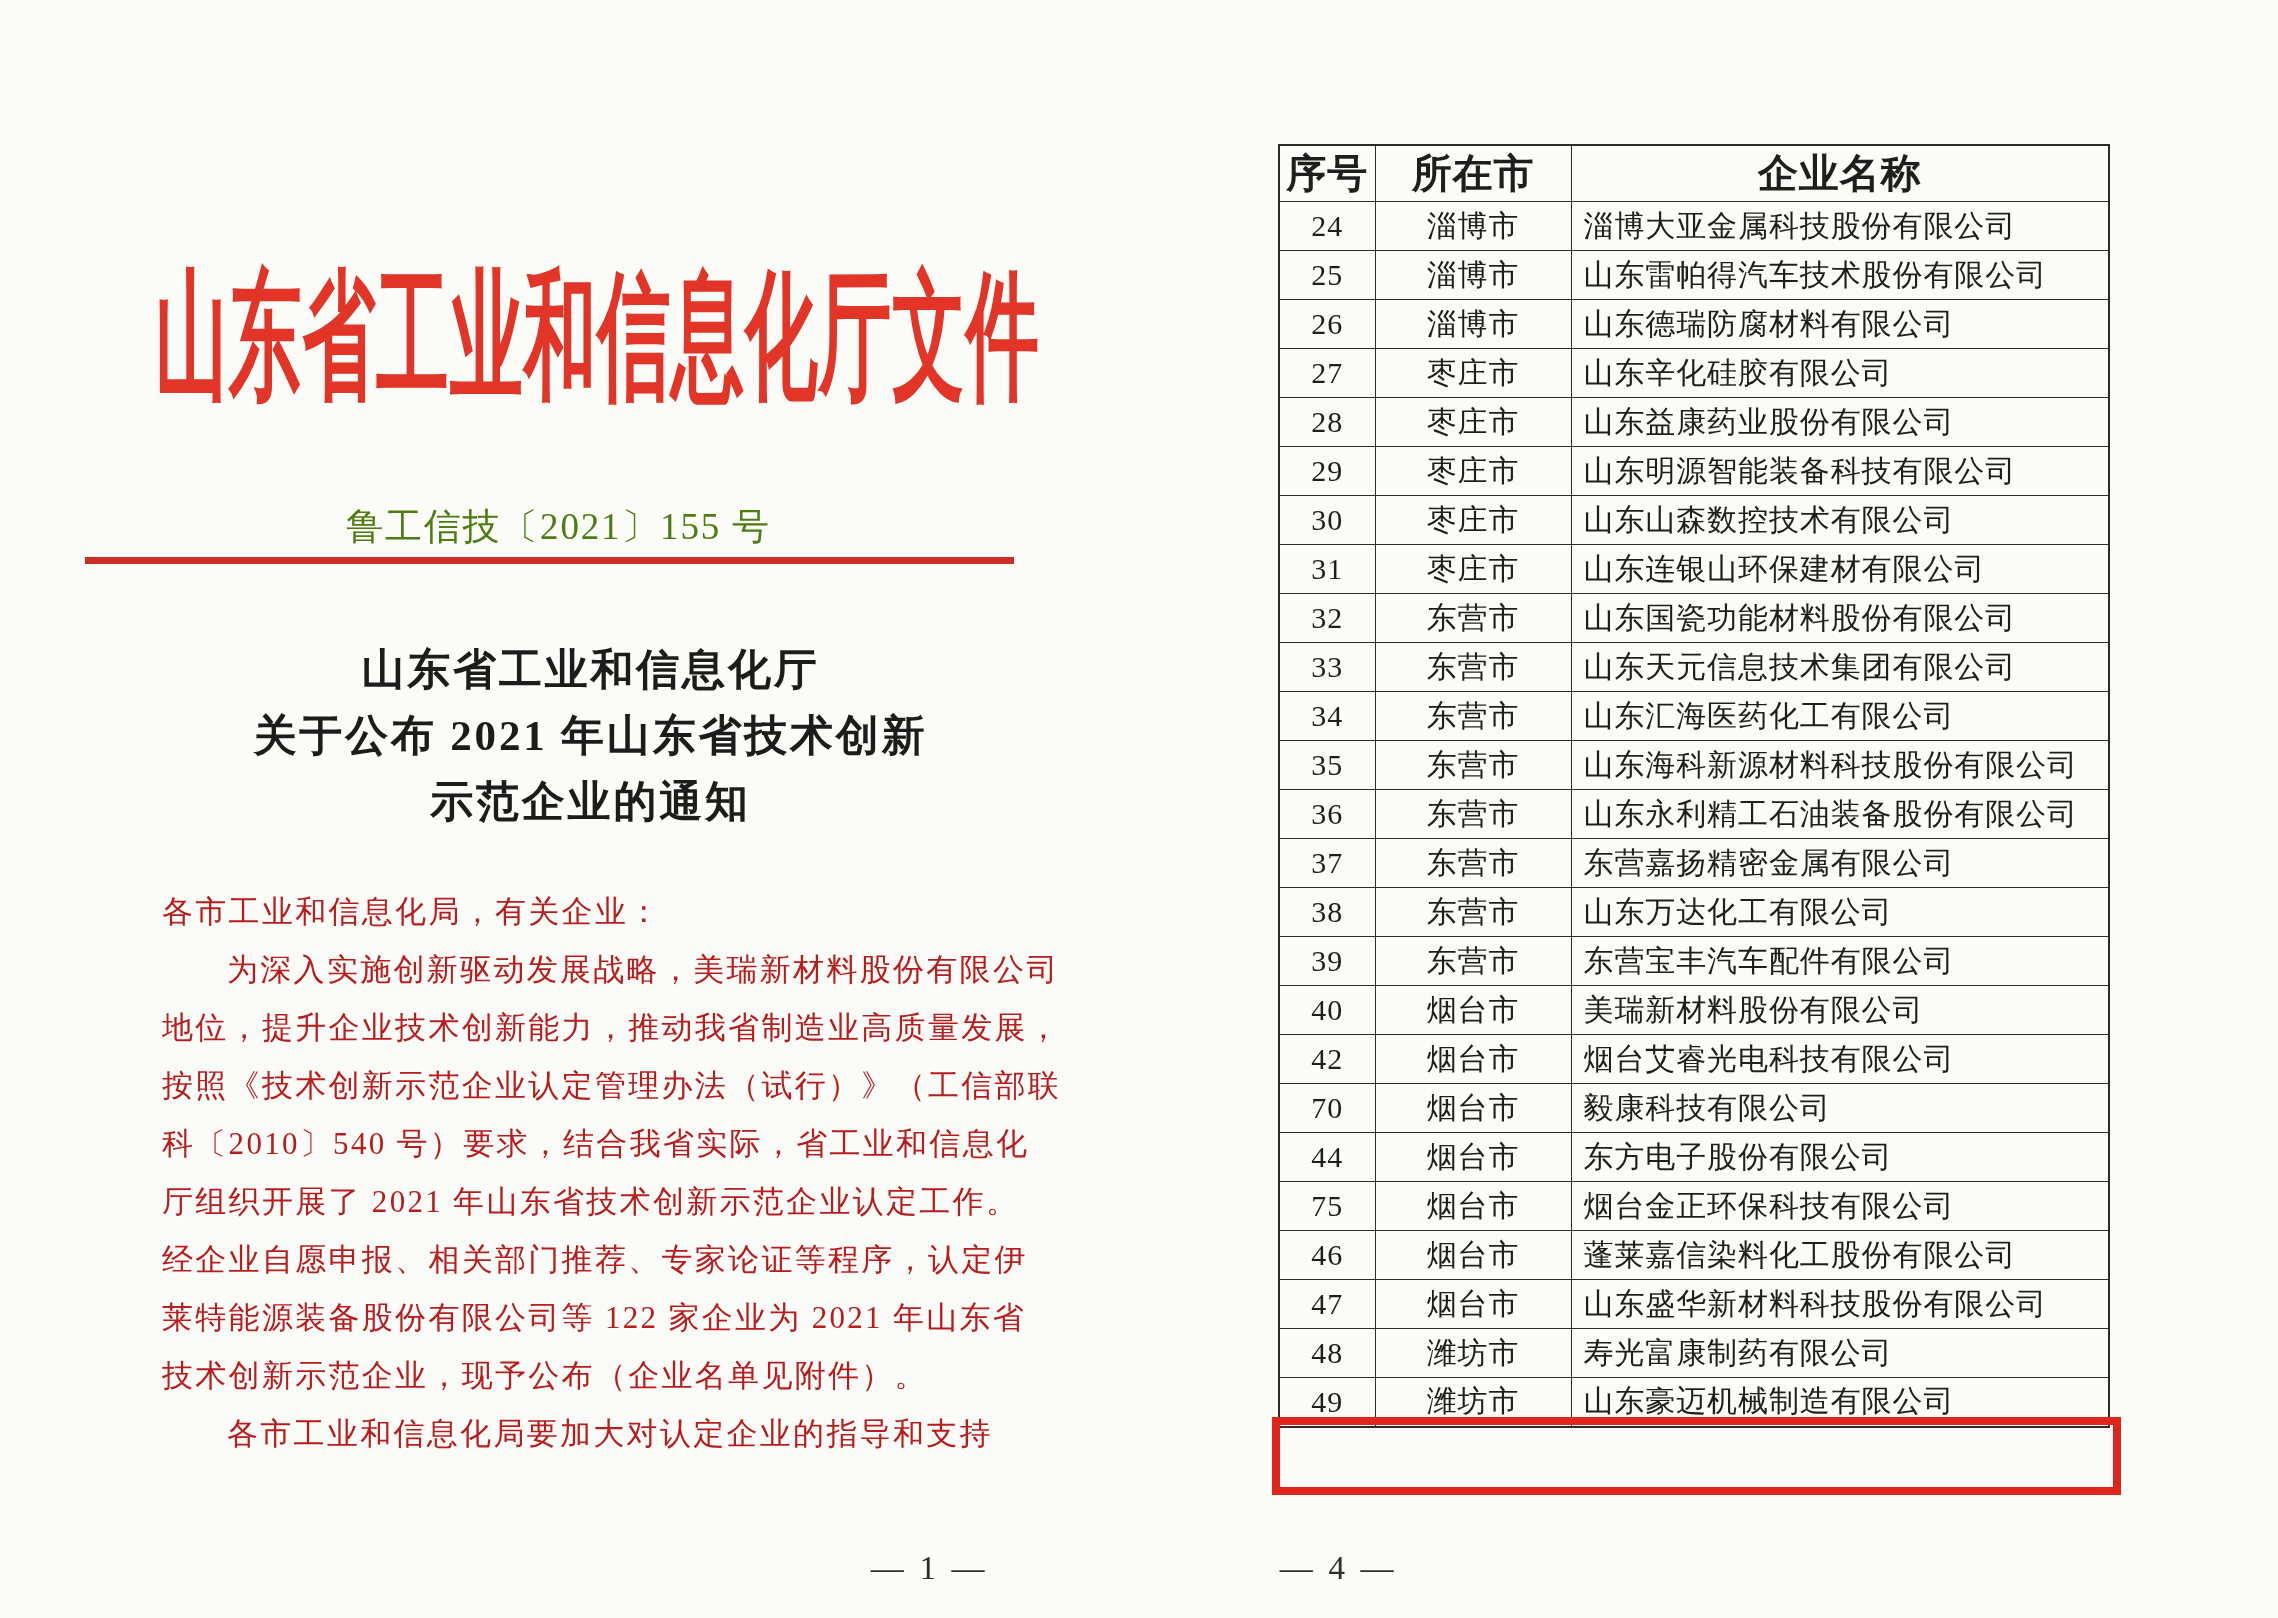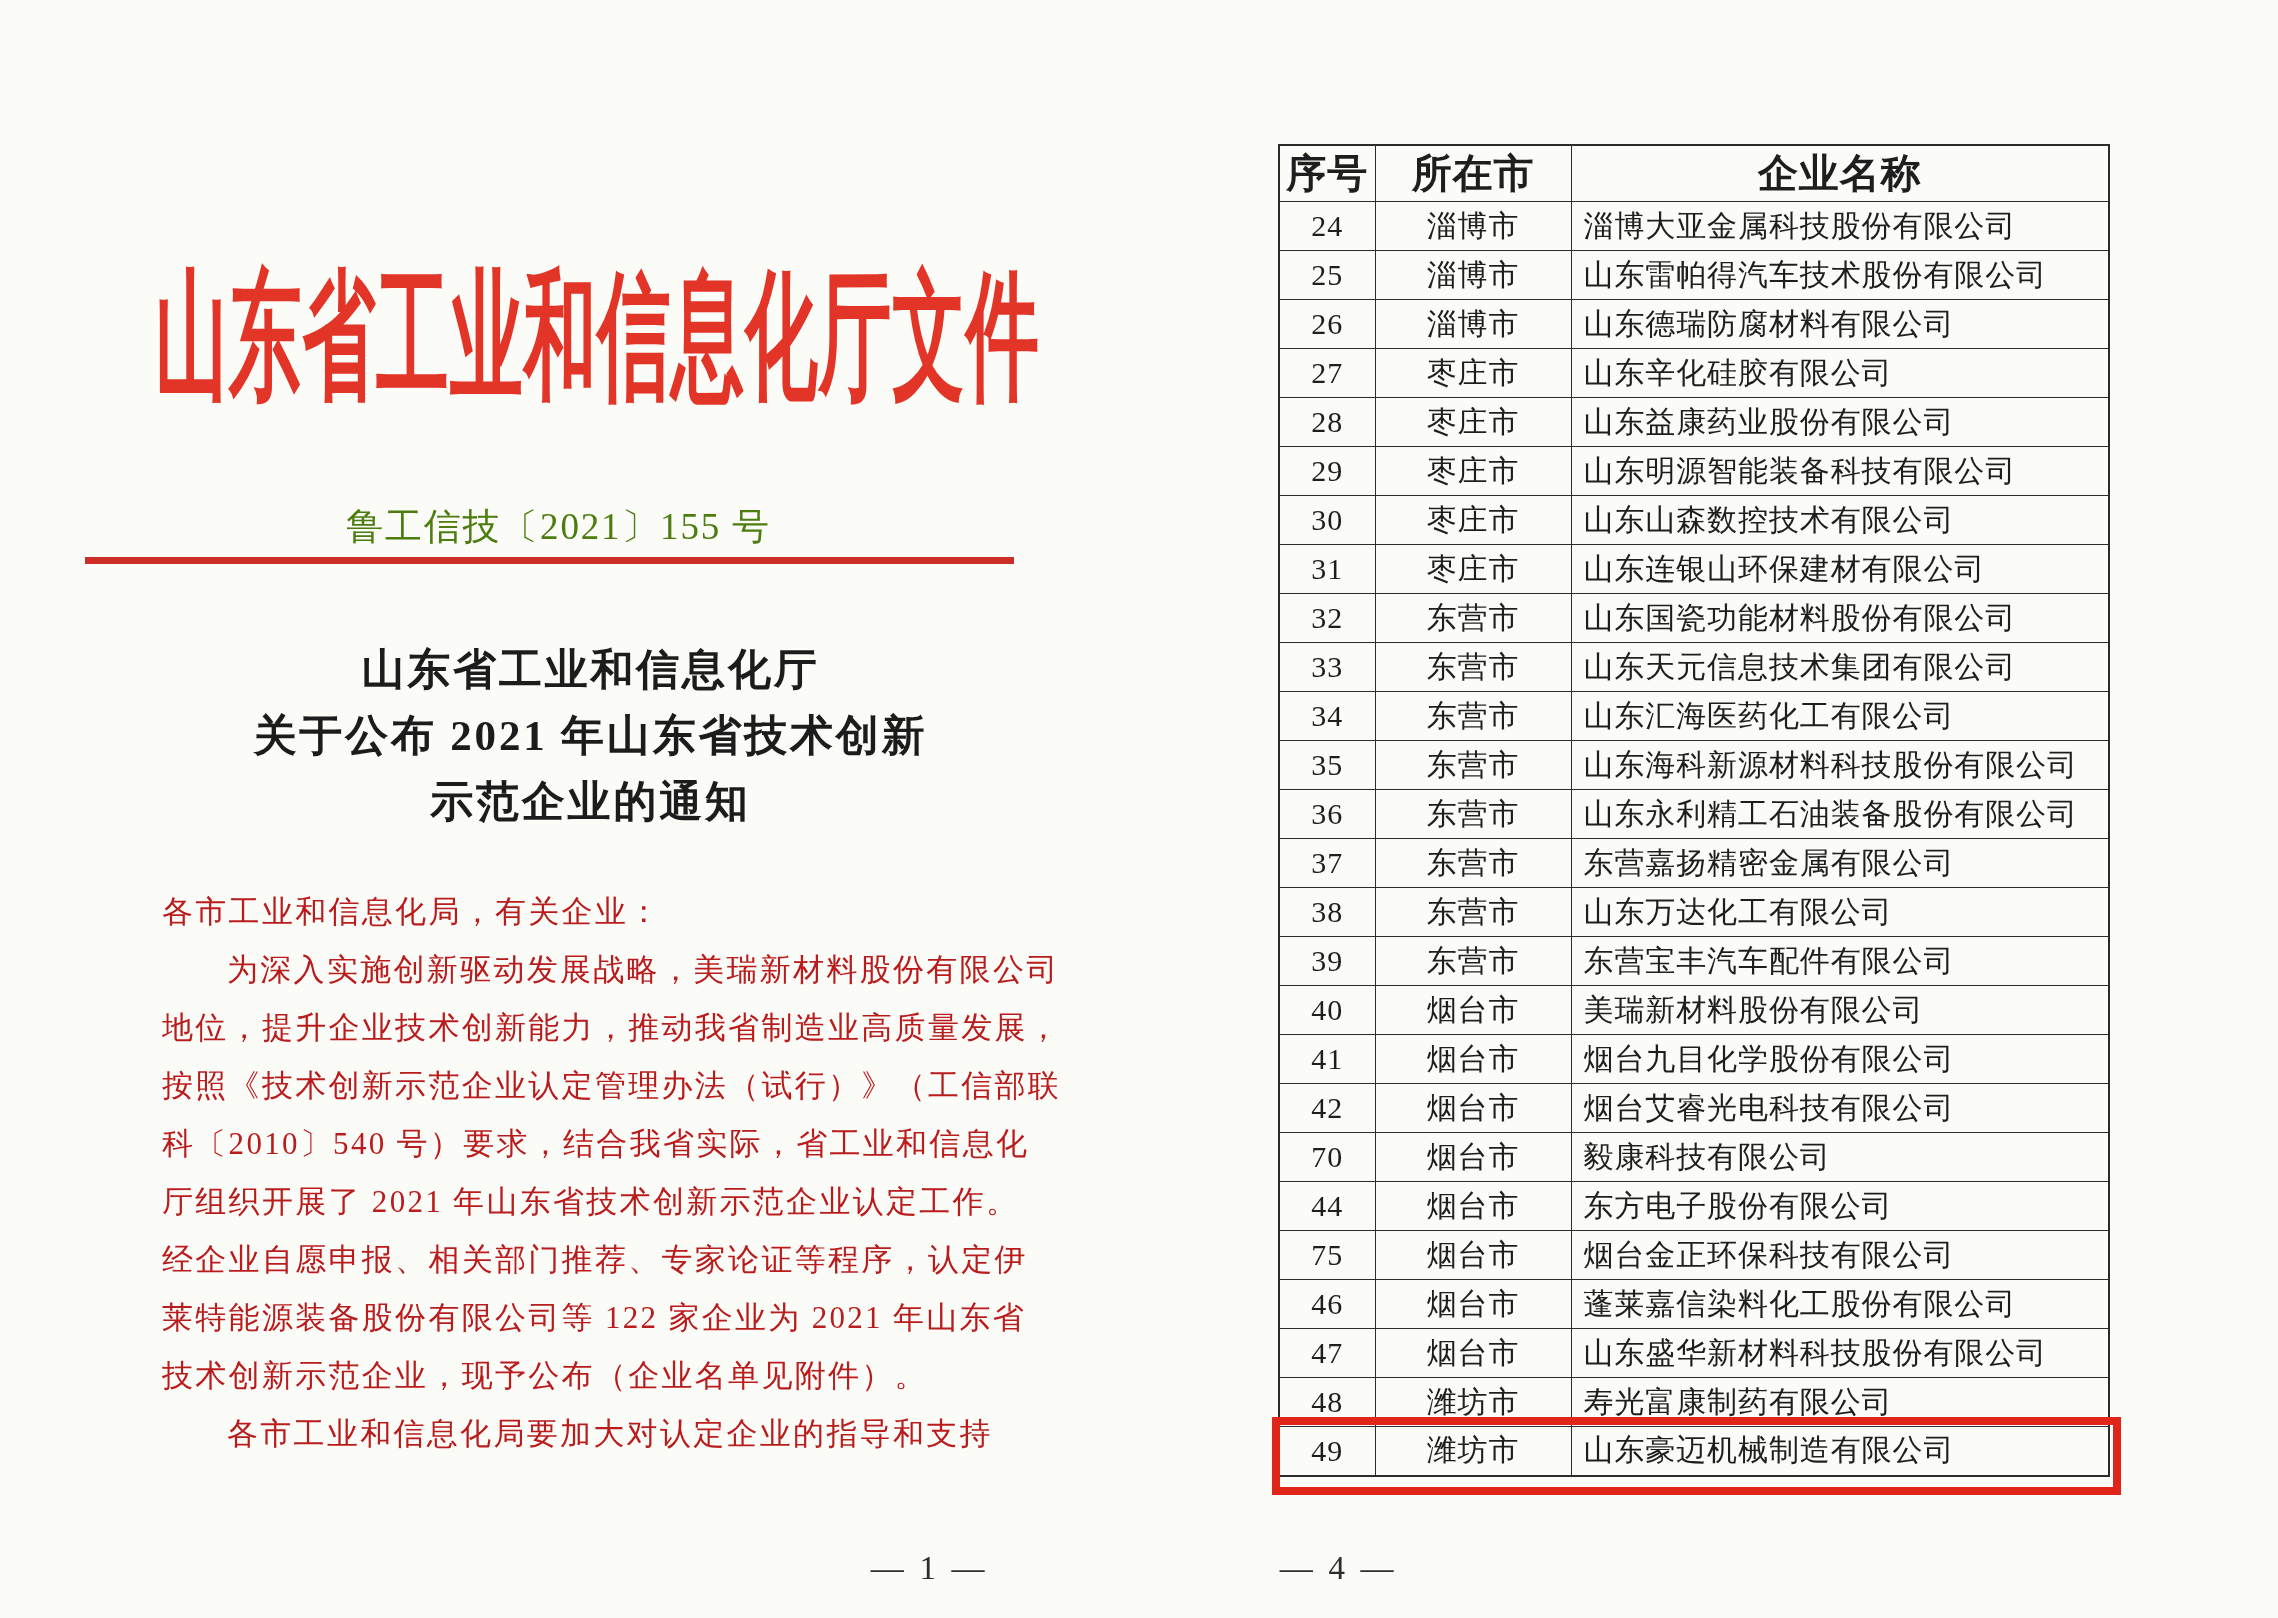--- a/index.html
+++ b/index.html
@@ -209,25 +209,20 @@
             <td class="c-idx">39</td>
             <td class="c-city">东营市</td>
             <td class="c-name">东营宝丰汽车配件有限公司</td>
           </tr>
           <tr>
             <td class="c-idx">40</td>
             <td class="c-city">烟台市</td>
             <td class="c-name">美瑞新材料股份有限公司</td>
           </tr>
           <tr>
-            <td class="c-idx">41</td>
-            <td class="c-city">烟台市</td>
-            <td class="c-name">烟台九目化学股份有限公司</td>
-          </tr>
-          <tr>
             <td class="c-idx">42</td>
             <td class="c-city">烟台市</td>
             <td class="c-name">烟台艾睿光电科技有限公司</td>
           </tr>
           <tr>
             <td class="c-idx">70</td>
             <td class="c-city">烟台市</td>
             <td class="c-name">毅康科技有限公司</td>
           </tr>
           <tr>

